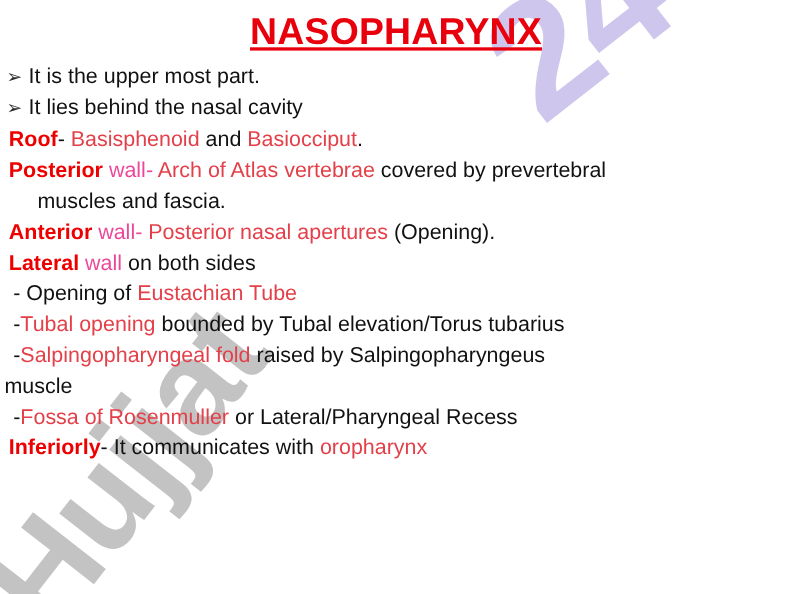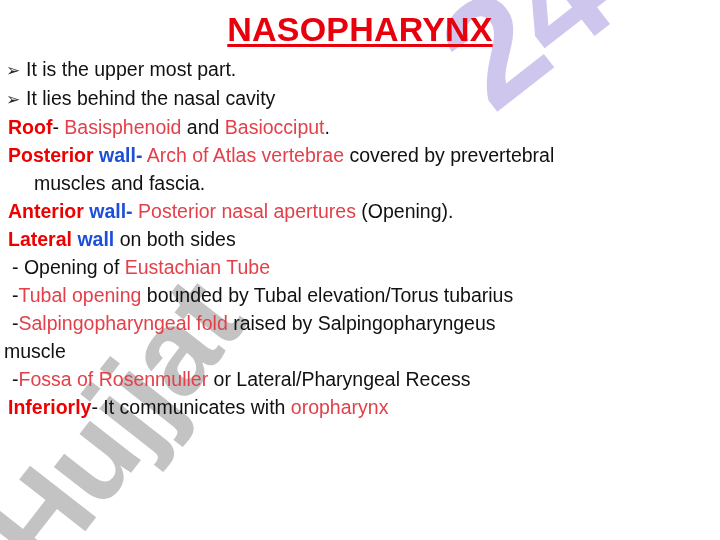--- a/index.html
+++ b/index.html
@@ -101,21 +101,21 @@
   .line.hang {
     padding-left: 8px;
   }
   .line.indent1 { padding-left: 12px; }
   .line.indent2 { }
 
   .wrap-continue { padding-left: 34px; }
 
   
   .k-bold-red   { color: #ee0000; font-weight: 700; }
-  .k-red        { color: #1d4ed8; font-weight: 700; }
+  .k-red        { color: #ec4899; font-weight: 400; }
   .k-red-soft   { color: #e3404a; font-weight: 400; }
   .k-black      { color: #111111; font-weight: 400; }
 </style>
 </head>
 <body>
 
 <div id="slide">
 
   <div class="wm-layer">
     <div class="wm-number">24</div>

